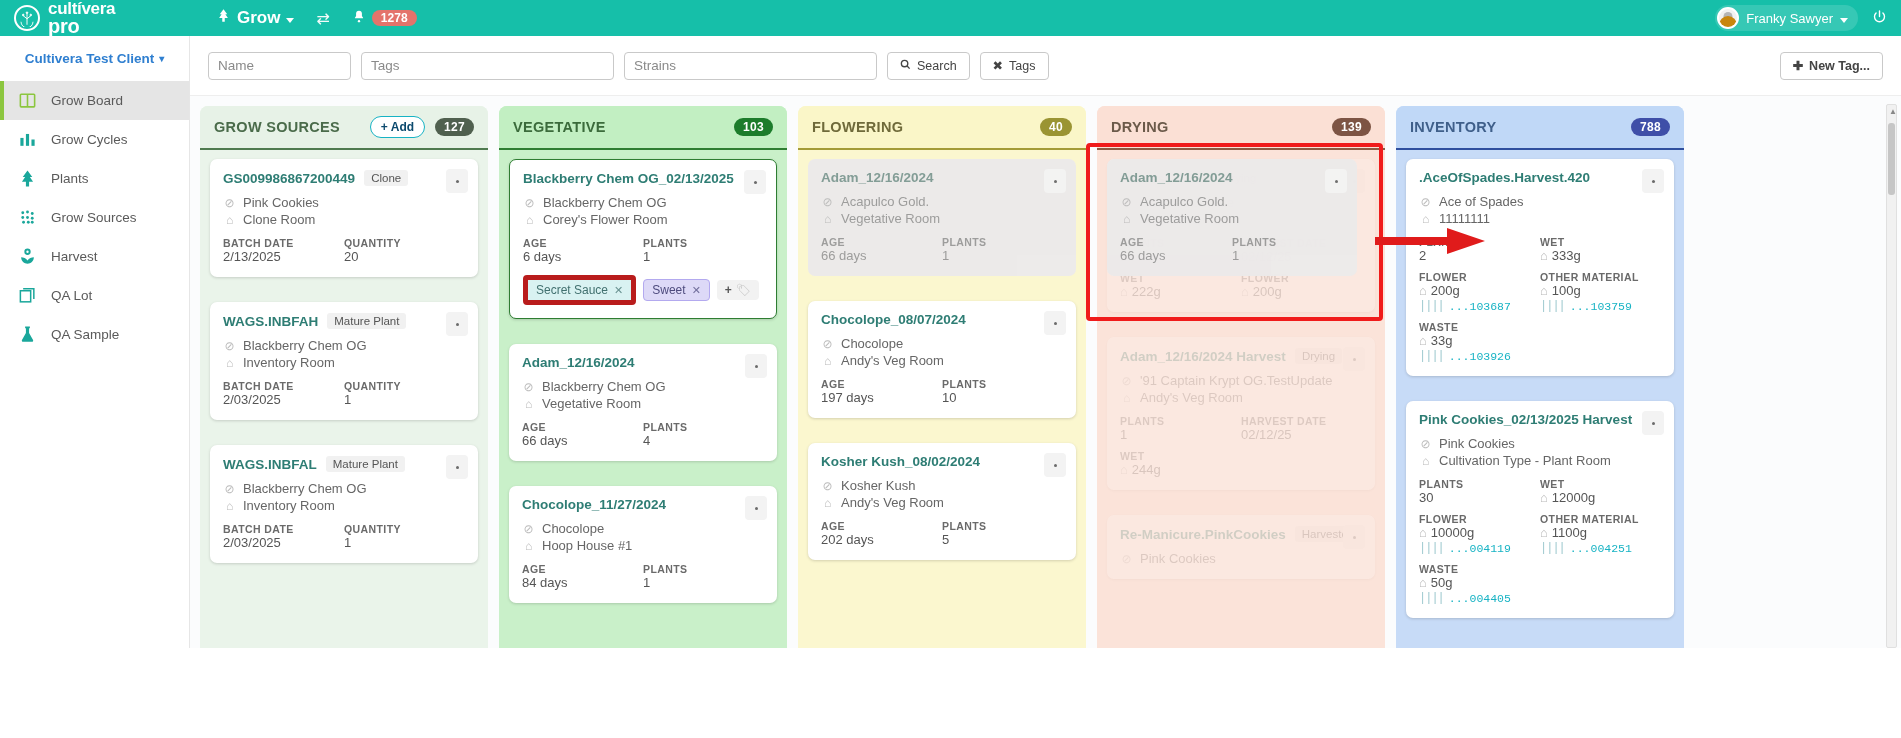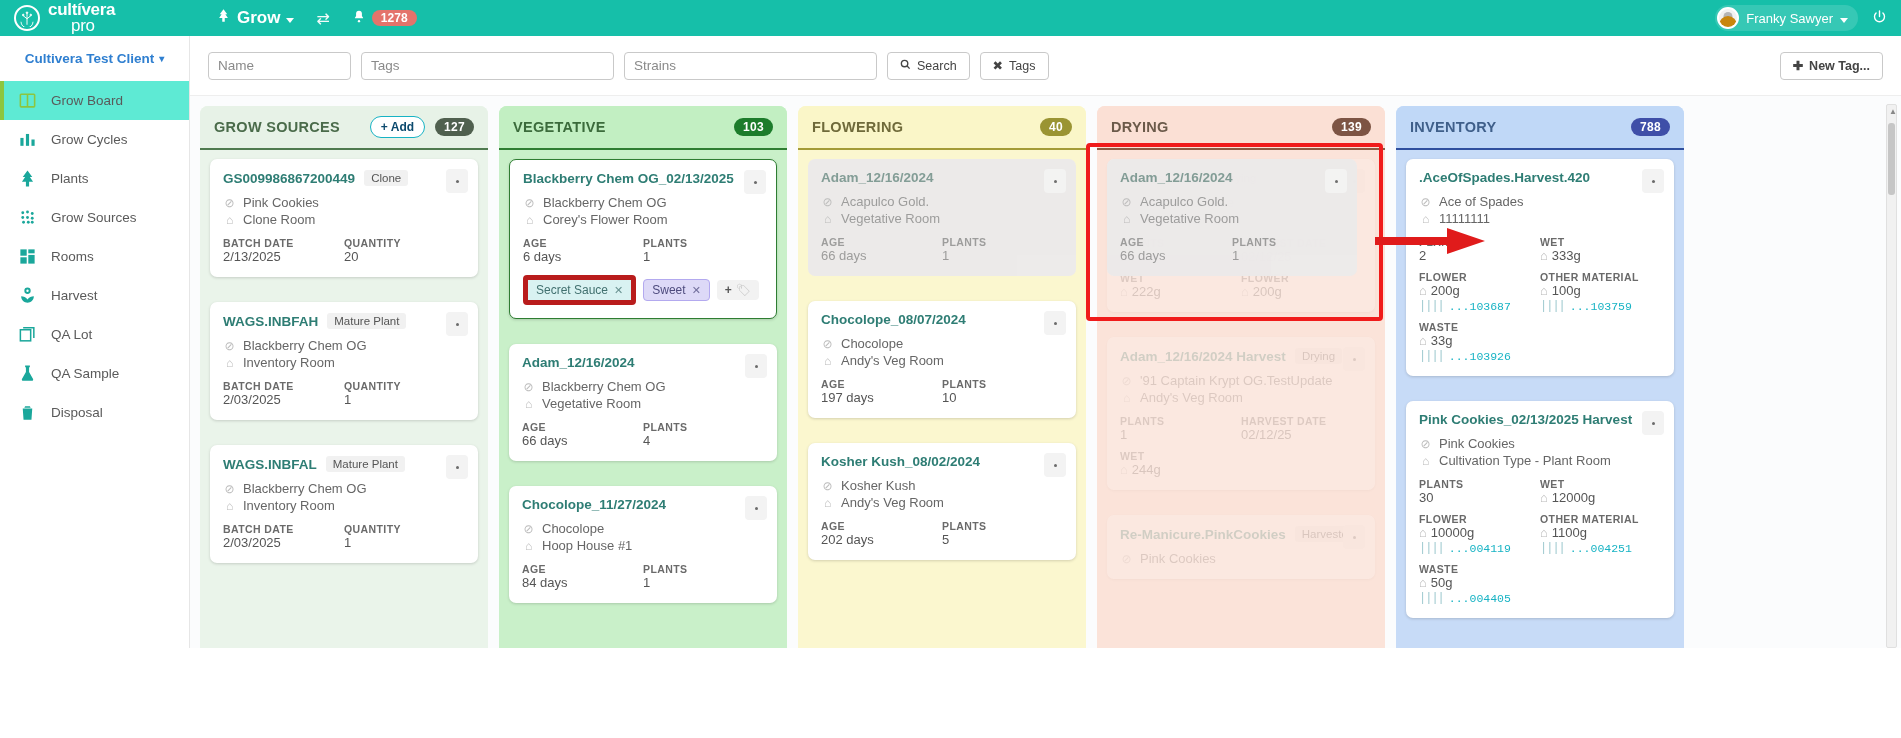--- a/index.html
+++ b/index.html
@@ -16,21 +16,21 @@
     position:relative; color:#fff;
   }
   .brand { width:190px; display:flex; align-items:center; gap:8px; padding-left:14px;}
   .brand-logo {
     width:26px;height:26px;border-radius:50%;border:2px solid #fff;
     display:flex;align-items:center;justify-content:center;flex:0 0 auto;
   }
   .brand-logo svg { display:block; }
   .brand-text { line-height:.92; }
   .brand-text .l1 { font-size:17px; font-weight:bold; letter-spacing:-.3px;}
-  .brand-text .l2 { font-size:17px; font-weight:normal; letter-spacing:-.3px;margin-left:23px;}
+  .brand-text .l2 { font-size:20px; font-weight:bold; letter-spacing:-.3px;}
   .topnav { display:flex; align-items:center; gap:22px; margin-left:26px; }
   .grow-menu { display:flex; align-items:center; gap:6px; font-size:17px; font-weight:bold;}
   .caret { border-left:4px solid transparent;border-right:4px solid transparent;border-top:5px solid #fff; display:inline-block; margin-top:4px;}
   .swap-icon { font-size:16px; opacity:.95; }
   .bell-wrap { display:flex; align-items:center; gap:6px; }
   .badge-count {
     background:#e4736b; color:#fff; border-radius:9px; padding:1px 9px;
     font-size:12px; font-weight:bold;
   }
   .topright { position:absolute; right:14px; display:flex; align-items:center; gap:14px;}
@@ -52,21 +52,21 @@
   .sidebar { width:190px; background:#fff; border-right:1px solid #e6e6e6; flex:0 0 auto;}
   .client-row {
     height:45px; display:flex; align-items:center; justify-content:center;
     gap:5px; color:#2f7fd0; font-weight:bold; font-size:13.5px;
   }
   .client-caret{ font-size:10px; }
   .nav-item {
     height:39px; display:flex; align-items:center; gap:13px; padding-left:17px;
     color:#5a5a5a; font-size:13.5px;
   }
-  .nav-item.active { background:#5eead4; border-left:4px solid #8cc63f; padding-left:13px; }
+  .nav-item.active { background:#e5e5e5; border-left:4px solid #8cc63f; padding-left:13px; }
   .nav-ico { width:21px;height:21px;flex:0 0 auto; display:flex;align-items:center;justify-content:center;}
 
   
   .main { flex:1; display:flex; flex-direction:column; min-width:0; background:#fff;}
   .filterbar {
     height:60px; display:flex; align-items:center; gap:10px; padding:0 18px;
     border-bottom:1px solid #eee; position:relative;
   }
   .inp {
     height:28px; border:1px solid #c9c9c9; border-radius:4px; background:#fff;
@@ -268,31 +268,20 @@
             <circle cx="12" cy="12" r="1.8"></circle>
             <circle cx="18" cy="13" r="1.8"></circle>
           <circle cx="7" cy="18" r="1.8"></circle>
             <circle cx="13" cy="18" r="1.8"></circle>
             <circle cx="18" cy="18" r="1.8"></circle>
         </svg>
       </span>
       <span>Grow Sources</span>
     </div>
 
-    <div class="nav-item">
-      <span class="nav-ico">
-        <svg width="19" height="19" viewBox="0 0 24 24" fill="#1aa79b">
-          <rect x="3" y="3" width="8" height="8"></rect>
-            <rect x="13" y="3" width="8" height="5"></rect>
-          <rect x="3" y="13" width="8" height="8"></rect>
-            <rect x="13" y="10" width="8" height="11"></rect>
-        </svg>
-      </span>
-      <span>Rooms</span>
-    </div>
 
     <div class="nav-item">
       <span class="nav-ico">
         <svg width="19" height="19" viewBox="0 0 24 24" fill="#1aa79b">
           <circle cx="12" cy="6" r="4"></circle>
             <circle cx="12" cy="6" r="1.5" fill="#fff"></circle>
           <path d="M4 13c0 5 4 8 8 8s8-3 8-8c-3 0-6 1.5-8 4-2-2.5-5-4-8-4z"></path>
         </svg>
       </span>
       <span>Harvest</span>
@@ -310,28 +299,20 @@
 
     <div class="nav-item">
       <span class="nav-ico">
         <svg width="19" height="19" viewBox="0 0 24 24" fill="#1aa79b">
           <path d="M9 2h6v2h-1v6l5 9a1.5 1.5 0 0 1-1.3 2.2H6.3A1.5 1.5 0 0 1 5 19l5-9V4H9z"></path>
         </svg>
       </span>
       <span>QA Sample</span>
     </div>
 
-    <div class="nav-item">
-      <span class="nav-ico">
-        <svg width="19" height="19" viewBox="0 0 24 24" fill="#1aa79b">
-          <path d="M6 7h12l-1 14H7L6 7zM9 4h6l1 2H8l1-2z"></path>
-        </svg>
-      </span>
-      <span>Disposal</span>
-    </div>
   </div>
 
   <div class="main">
 
     <div class="filterbar">
       <input class="inp name" placeholder="Name" style="">
       <input class="inp tags" placeholder="Tags" style="">
       <input class="inp strains" placeholder="Strains" style="">
       <button class="btn">
         <span>

